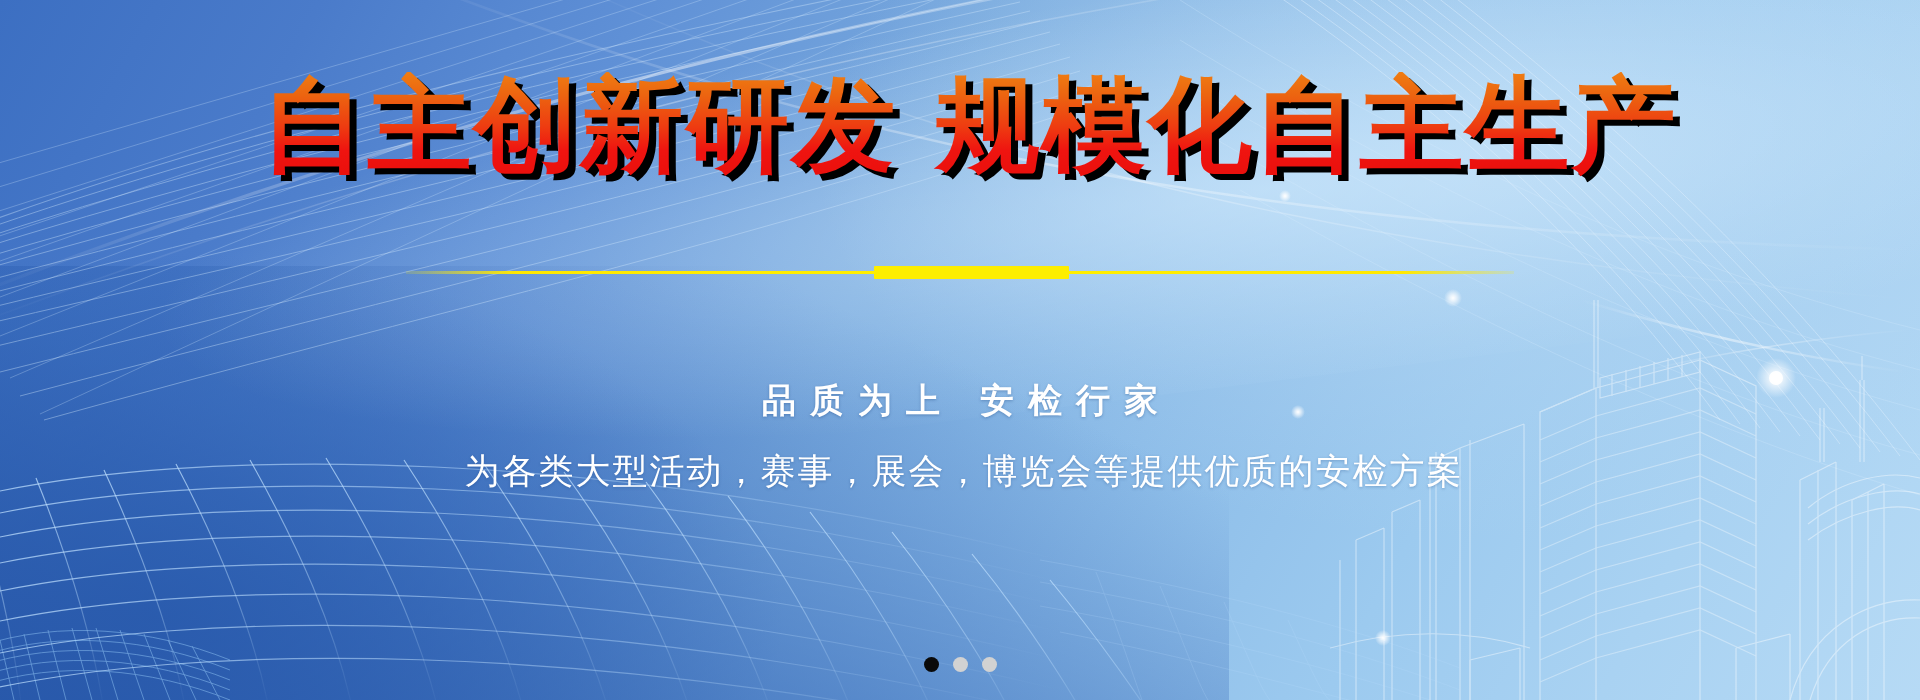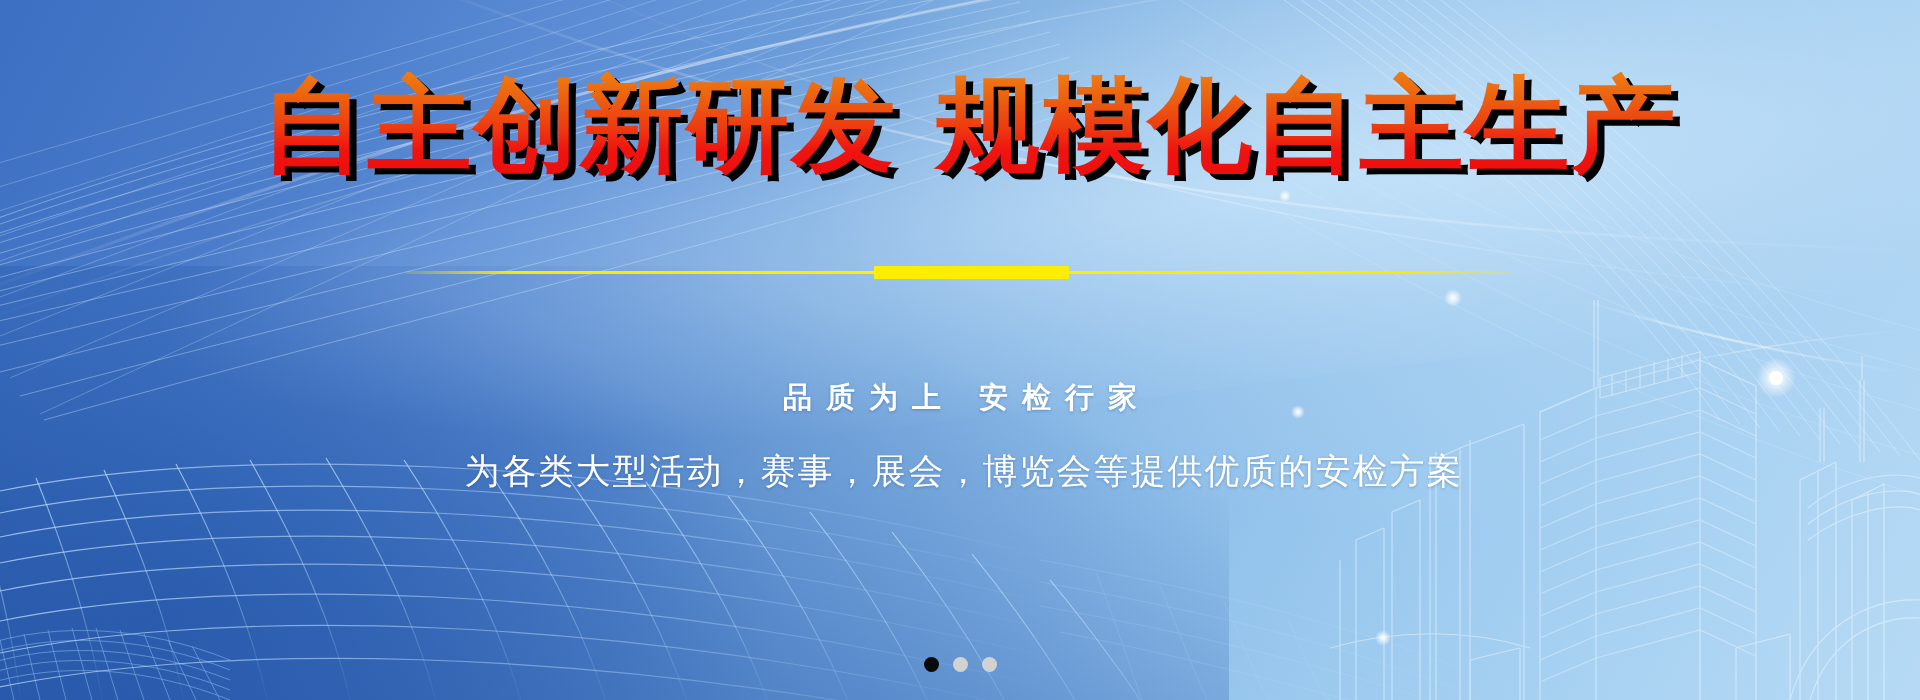--- a/index.html
+++ b/index.html
@@ -79,21 +79,21 @@
     position:absolute; top:1px; left:468px; width:195px; height:13px;
     background:#fdee00;
     border-radius:1px;
   }
 
   
   .sub1{
     position:absolute; top:378px; left:0; right:0;
     text-align:center;
     color:#ffffff;
-    font-size:29px;
+    font-size:34px;
     font-weight:bold;
     letter-spacing:14px;
     text-indent:14px;
     font-family:"DejaVu Sans","Liberation Sans",sans-serif;
     text-shadow:0 1px 3px rgba(20,60,120,.35);
   }
   .sub2{
     position:absolute; top:448px; left:8px; right:0;
     text-align:center;
     color:#ffffff;

